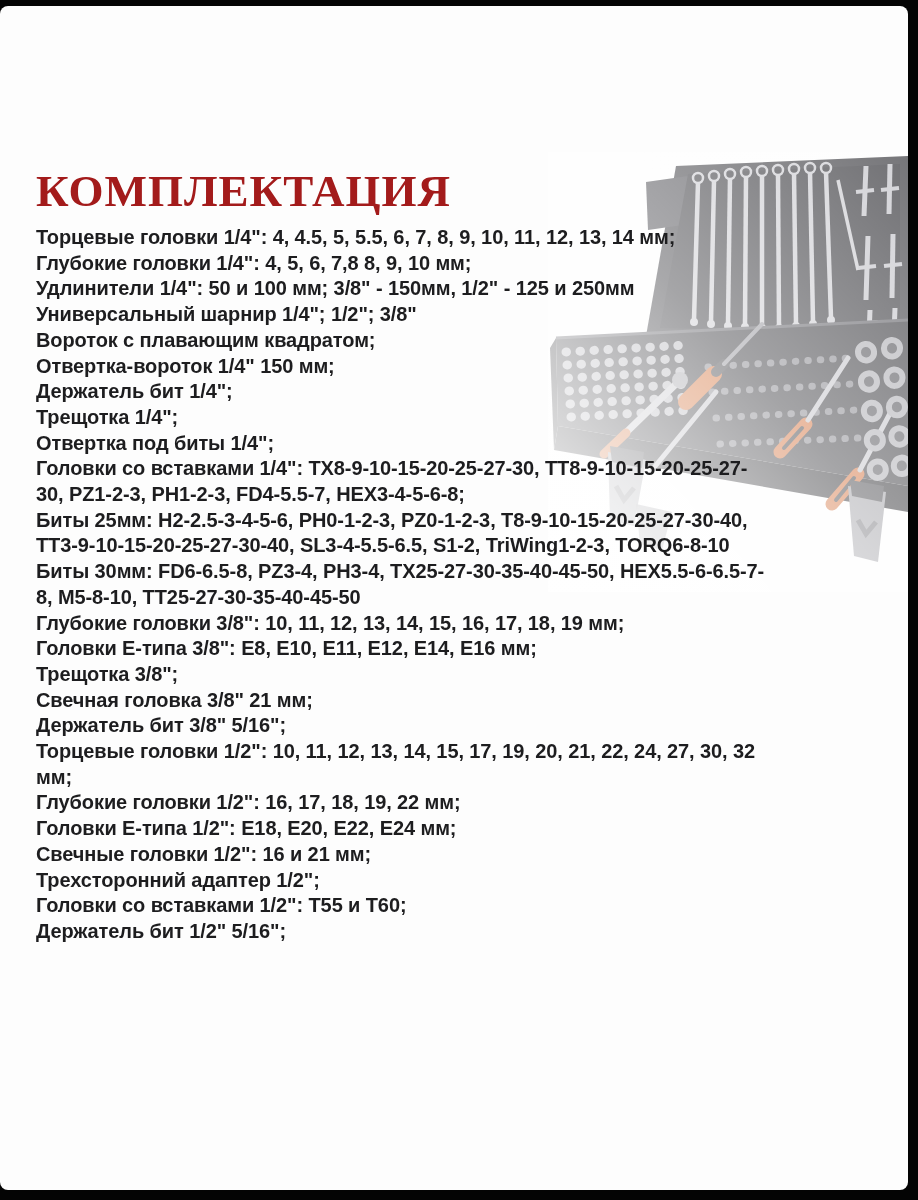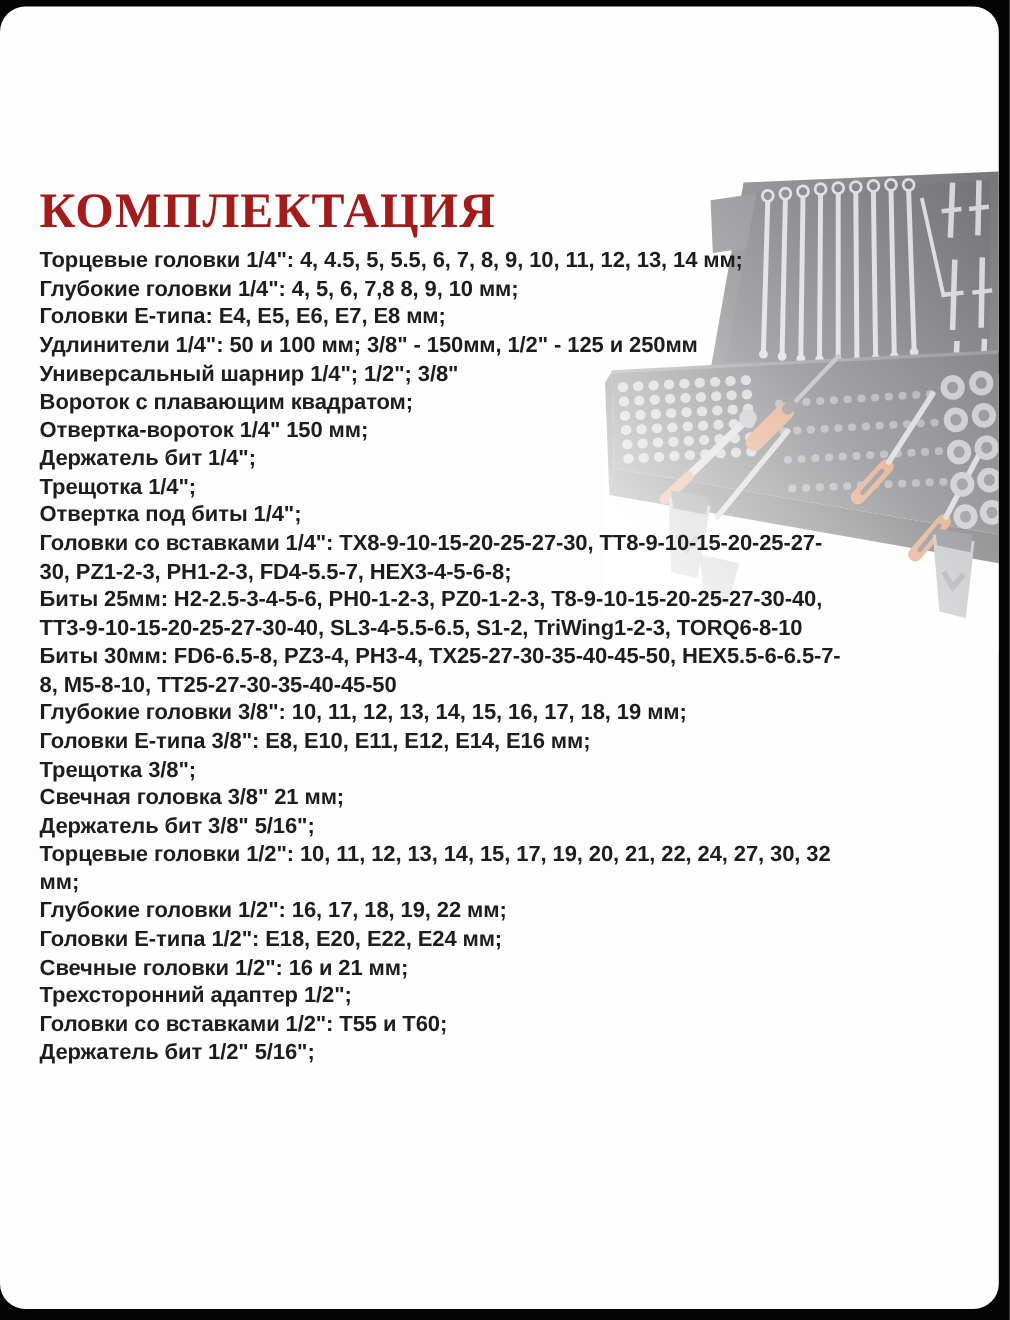--- a/index.html
+++ b/index.html
@@ -3,21 +3,21 @@
 <meta charset="utf-8">
 <style>
   html,body{margin:0;padding:0;}
   body{
     width:918px;height:1200px;position:relative;overflow:hidden;
     background:#040404;
     font-family:"Liberation Sans",sans-serif;
   }
   .card{
     position:absolute;left:0;top:6px;width:908px;height:1184px;
-    background:#fdfdfd;border-radius:23px;overflow:hidden;
+    background:#fdfdfd;border-radius:8px;overflow:hidden;
   }
   .photo{
     position:absolute;left:548px;top:146px;width:360px;height:440px;z-index:1;
   }
   .title{
     position:absolute;left:36px;top:162px;margin:0;z-index:2;
     font-family:"Liberation Serif",serif;font-weight:700;
     font-size:45px;line-height:1.05;letter-spacing:1px;color:#a31b1b;
   }
   .list{
@@ -162,21 +162,20 @@
     </g>
 
     <rect x="0" y="0" width="360" height="440" fill="url(#fade)"></rect>
   </svg>
 
   <h1 class="title">КОМПЛЕКТАЦИЯ</h1>
 
   <div class="list">
     <p>Торцевые головки 1/4": 4, 4.5, 5, 5.5, 6, 7, 8, 9, 10, 11, 12, 13, 14 мм;</p>
     <p>Глубокие головки 1/4": 4, 5, 6, 7,8 8, 9, 10 мм;</p>
-    <p>Головки Е-типа: E4, E5, E6, E7, E8 мм;</p>
     <p>Удлинители 1/4": 50 и 100 мм; 3/8" - 150мм, 1/2" - 125 и 250мм</p>
     <p>Универсальный шарнир 1/4"; 1/2"; 3/8"</p>
     <p>Вороток с плавающим квадратом;</p>
     <p>Отвертка-вороток 1/4" 150 мм;</p>
     <p>Держатель бит 1/4";</p>
     <p>Трещотка 1/4";</p>
     <p>Отвертка под биты 1/4";</p>
     <p>Головки со вставками 1/4": TX8-9-10-15-20-25-27-30, TT8-9-10-15-20-25-27-30, PZ1-2-3, PH1-2-3, FD4-5.5-7, HEX3-4-5-6-8;</p>
     <p>Биты 25мм: H2-2.5-3-4-5-6, PH0-1-2-3, PZ0-1-2-3, T8-9-10-15-20-25-27-30-40, TT3-9-10-15-20-25-27-30-40, SL3-4-5.5-6.5, S1-2, TriWing1-2-3, TORQ6-8-10</p>
     <p>Биты 30мм: FD6-6.5-8, PZ3-4, PH3-4, TX25-27-30-35-40-45-50, HEX5.5-6-6.5-7-8, M5-8-10, TT25-27-30-35-40-45-50</p>

